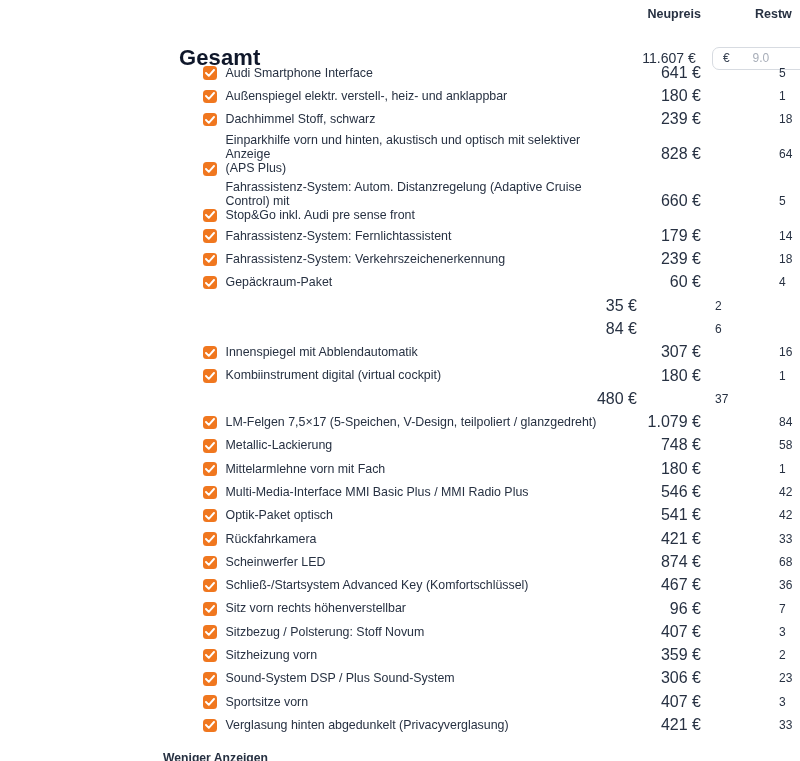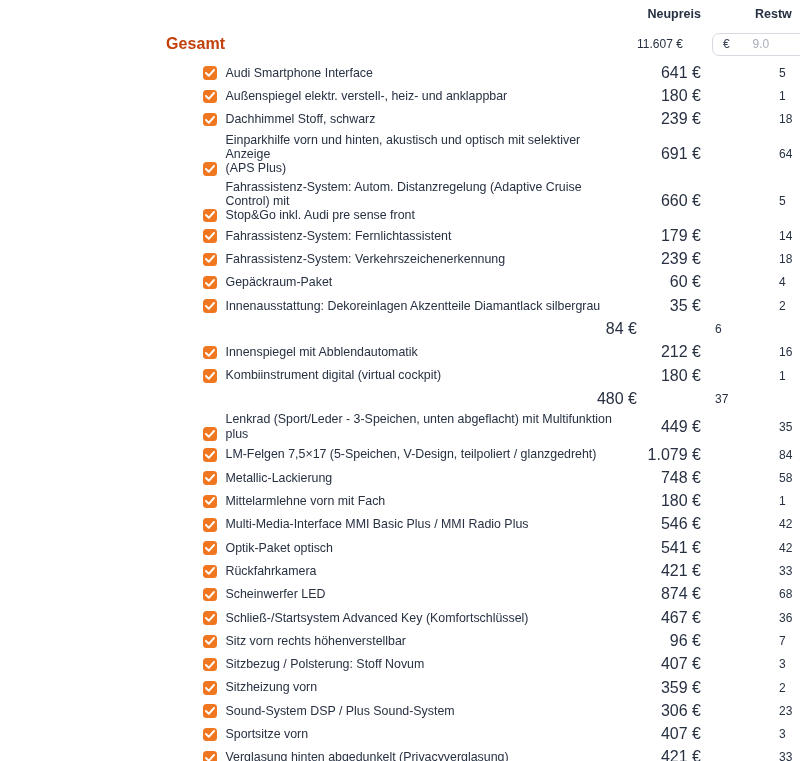--- a/index.html
+++ b/index.html
@@ -27,27 +27,27 @@
     align-items: center;
   }
   
   .table-header { height: 16px; }
   .col-head { font-size: 12.5px; font-weight: 700; color: #273142; }
   .col-head.neupreis { text-align: right; }
   .col-head.restwert { padding-left: 54px; white-space: nowrap; }
   
   .summary-row { margin-top: 7px; height: 30px; }
   .summary-title {
-    font-size: 16px;
+    font-size: 22px;
     font-weight: 700;
-    color: #c2410c;
-    margin: 3px;
+    color: #0f172a;
+    margin: 16px;
     letter-spacing: 0.1px;
   }
-  .summary-neupreis { font-size: 12px; text-align: left; white-space: nowrap; }
+  .summary-neupreis { font-size: 14px; text-align: center; white-space: nowrap; }
   .restwert-input {
     margin-left: 11px;
     width: 101px;
     height: 23px;
     border: 1px solid #d7dbe1;
     border-radius: 7px;
     background: #ffffff;
     display: flex;
     align-items: center;
     box-sizing: border-box;
@@ -178,21 +178,21 @@
   <div class="grid-row row">
     <div class="cell-label">
       <span class="checkbox" role="checkbox" aria-checked="true">
         <svg width="10" height="8" viewBox="0 0 10 8">
           <polyline points="1,4 3.8,6.8 9,1" fill="none" stroke="#ffffff" stroke-width="1.9" stroke-linecap="round" stroke-linejoin="round"></polyline>
         </svg>
       </span>
       <span class="label-text">Einparkhilfe vorn und hinten, akustisch und optisch mit selektiver Anzeige
 (APS Plus)</span>
     </div>
-    <div class="cell-neupreis">691 €</div>
+    <div class="cell-neupreis">828 €</div>
     <div class="cell-restwert">64</div>
   </div>
 
   <div class="grid-row row">
     <div class="cell-label">
       <span class="checkbox" role="checkbox" aria-checked="true">
         <svg width="10" height="8" viewBox="0 0 10 8">
           <polyline points="1,4 3.8,6.8 9,1" fill="none" stroke="#ffffff" stroke-width="1.9" stroke-linecap="round" stroke-linejoin="round"></polyline>
         </svg>
       </span>
@@ -236,47 +236,39 @@
           <polyline points="1,4 3.8,6.8 9,1" fill="none" stroke="#ffffff" stroke-width="1.9" stroke-linecap="round" stroke-linejoin="round"></polyline>
         </svg>
       </span>
       <span class="label-text">Gepäckraum-Paket</span>
     </div>
     <div class="cell-neupreis">60 €</div>
     <div class="cell-restwert">4</div>
   </div>
 
   <div class="grid-row row">
-    <div class="cell-label">
-      <span class="checkbox" role="checkbox" aria-checked="true">
-        <svg width="10" height="8" viewBox="0 0 10 8">
-          <polyline points="1,4 3.8,6.8 9,1" fill="none" stroke="#ffffff" stroke-width="1.9" stroke-linecap="round" stroke-linejoin="round"></polyline>
-        </svg>
-      </span>
-      <span class="label-text">Innenausstattung: Dekoreinlagen Akzentteile Diamantlack silbergrau</span>
-    </div>
     <div class="cell-neupreis">35 €</div>
     <div class="cell-restwert">2</div>
   </div>
 
   <div class="grid-row row">
     <div class="cell-neupreis">84 €</div>
     <div class="cell-restwert">6</div>
   </div>
 
   <div class="grid-row row">
     <div class="cell-label">
       <span class="checkbox" role="checkbox" aria-checked="true">
         <svg width="10" height="8" viewBox="0 0 10 8">
           <polyline points="1,4 3.8,6.8 9,1" fill="none" stroke="#ffffff" stroke-width="1.9" stroke-linecap="round" stroke-linejoin="round"></polyline>
         </svg>
       </span>
       <span class="label-text">Innenspiegel mit Abblendautomatik</span>
     </div>
-    <div class="cell-neupreis">212 €</div>
+    <div class="cell-neupreis">307 €</div>
     <div class="cell-restwert">16</div>
   </div>
 
   <div class="grid-row row">
     <div class="cell-label">
       <span class="checkbox" role="checkbox" aria-checked="true">
         <svg width="10" height="8" viewBox="0 0 10 8">
           <polyline points="1,4 3.8,6.8 9,1" fill="none" stroke="#ffffff" stroke-width="1.9" stroke-linecap="round" stroke-linejoin="round"></polyline>
         </svg>
       </span>
@@ -284,32 +276,20 @@
     </div>
     <div class="cell-neupreis">180 €</div>
     <div class="cell-restwert">1</div>
   </div>
 
   <div class="grid-row row">
     <div class="cell-neupreis">480 €</div>
     <div class="cell-restwert">37</div>
   </div>
 
-  <div class="grid-row row">
-    <div class="cell-label">
-      <span class="checkbox" role="checkbox" aria-checked="true">
-        <svg width="10" height="8" viewBox="0 0 10 8">
-          <polyline points="1,4 3.8,6.8 9,1" fill="none" stroke="#ffffff" stroke-width="1.9" stroke-linecap="round" stroke-linejoin="round"></polyline>
-        </svg>
-      </span>
-      <span class="label-text">Lenkrad (Sport/Leder - 3-Speichen, unten abgeflacht) mit Multifunktion plus</span>
-    </div>
-    <div class="cell-neupreis">449 €</div>
-    <div class="cell-restwert">35</div>
-  </div>
 
   <div class="grid-row row">
     <div class="cell-label">
       <span class="checkbox" role="checkbox" aria-checked="true">
         <svg width="10" height="8" viewBox="0 0 10 8">
           <polyline points="1,4 3.8,6.8 9,1" fill="none" stroke="#ffffff" stroke-width="1.9" stroke-linecap="round" stroke-linejoin="round"></polyline>
         </svg>
       </span>
       <span class="label-text">LM-Felgen 7,5×17 (5-Speichen, V-Design, teilpoliert / glanzgedreht)</span>
     </div>

